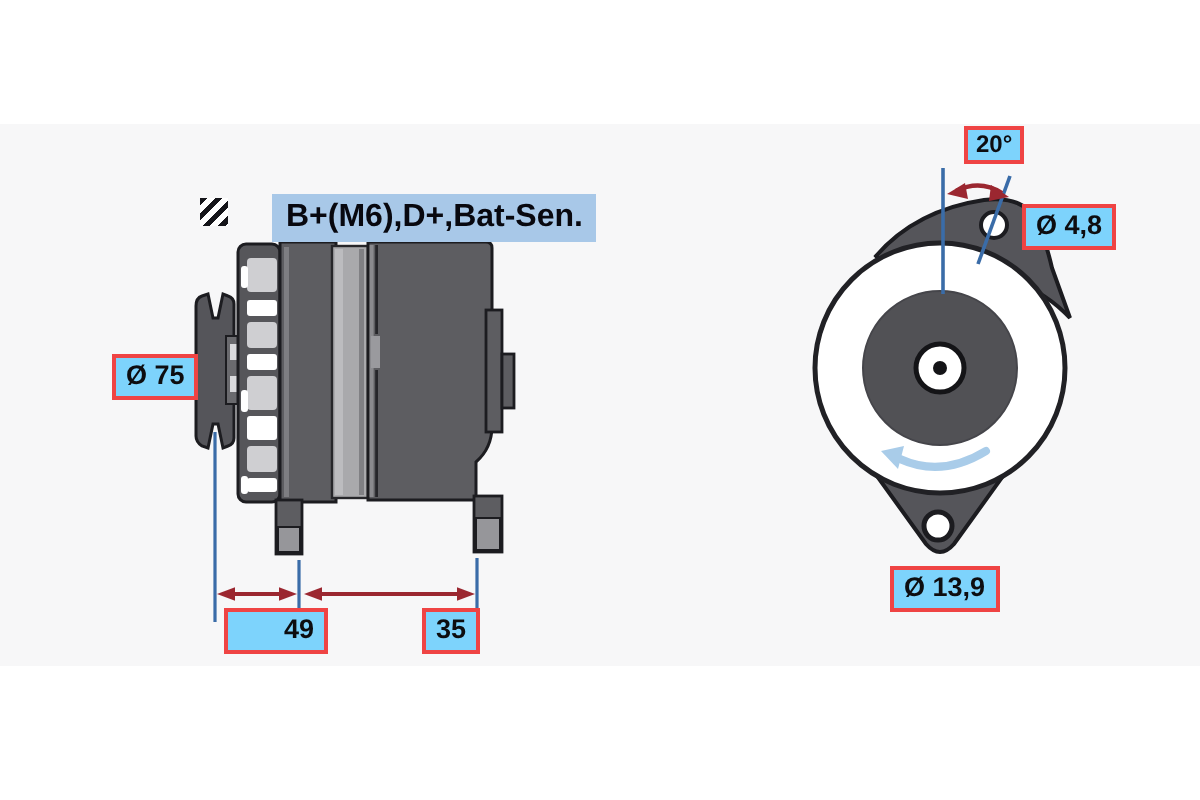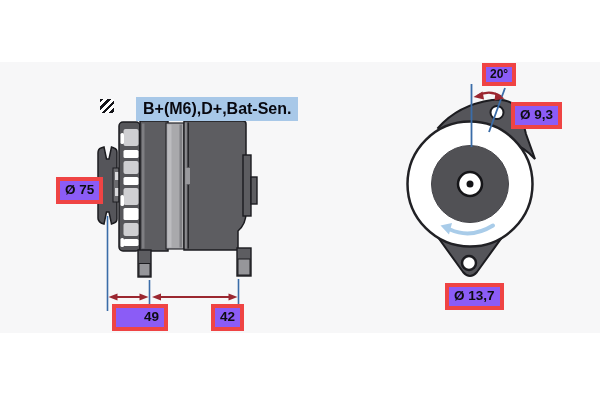--- a/index.html
+++ b/index.html
@@ -14,22 +14,22 @@
   }
   .drawing{position:absolute;left:0;top:0;}
   .label{
     position:absolute;
     white-space:nowrap;
     font-weight:bold;
     color:#0d0d10;
     line-height:1.25;
   }
   .label-yellow{
-    background:#8b5cf6;
-    border:4px solid #ef4444;
+    background:#7dd3fc;
+    border:2px solid #ef4444;
     padding:1px 5px;
     font-size:13.5px;
   }
   .label-blue{
     background:#a8c8e8;
     padding:2px 7px;
     font-size:16px;
     color:#08080f;
   }
   .label-small{font-size:12px;padding:0 4px;}
@@ -154,19 +154,19 @@
 </svg>
 
 <div class="hatch-icon"></div>
 
 <div class="label label-blue" style="left:136px;top:97px;">B+(M6),D+,Bat-Sen.</div>
 
 <div class="label label-yellow" style="left:56px;top:177px;">Ø 75</div>
 
 <div class="label label-yellow" style="left:112px;top:304px;padding-left:28px;">49</div>
 
-<div class="label label-yellow" style="left:211px;top:304px;">42</div>
+<div class="label label-yellow" style="left:211px;top:304px;">35</div>
 
 <div class="label label-yellow label-small" style="left:482px;top:63px;">20°</div>
 
-<div class="label label-yellow" style="left:511px;top:102px;">Ø 9,3</div>
+<div class="label label-yellow" style="left:511px;top:102px;">Ø 4,8</div>
 
-<div class="label label-yellow" style="left:445px;top:283px;">Ø 13,7</div>
+<div class="label label-yellow" style="left:445px;top:283px;">Ø 13,9</div>
 
 </body></html>

